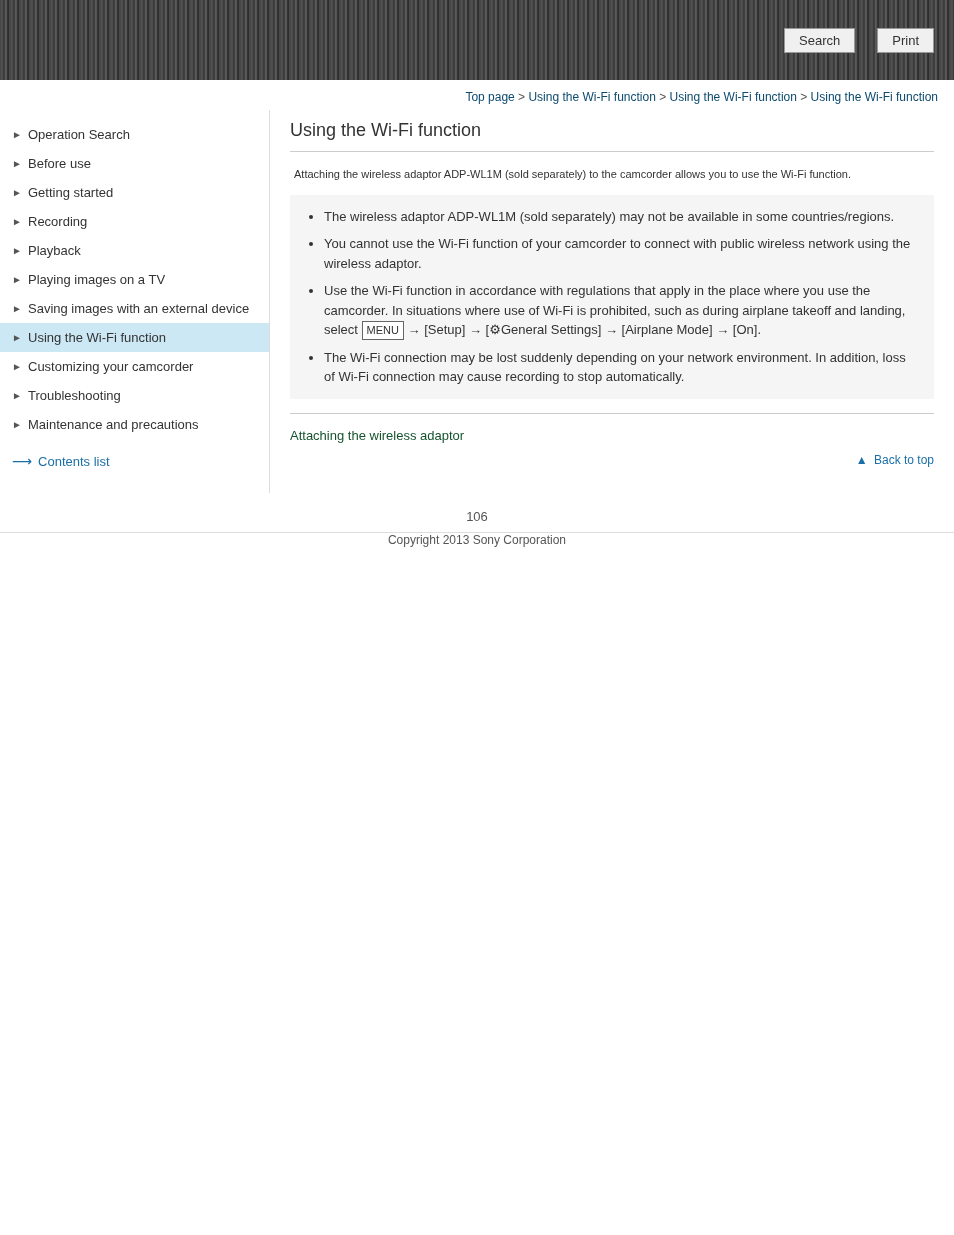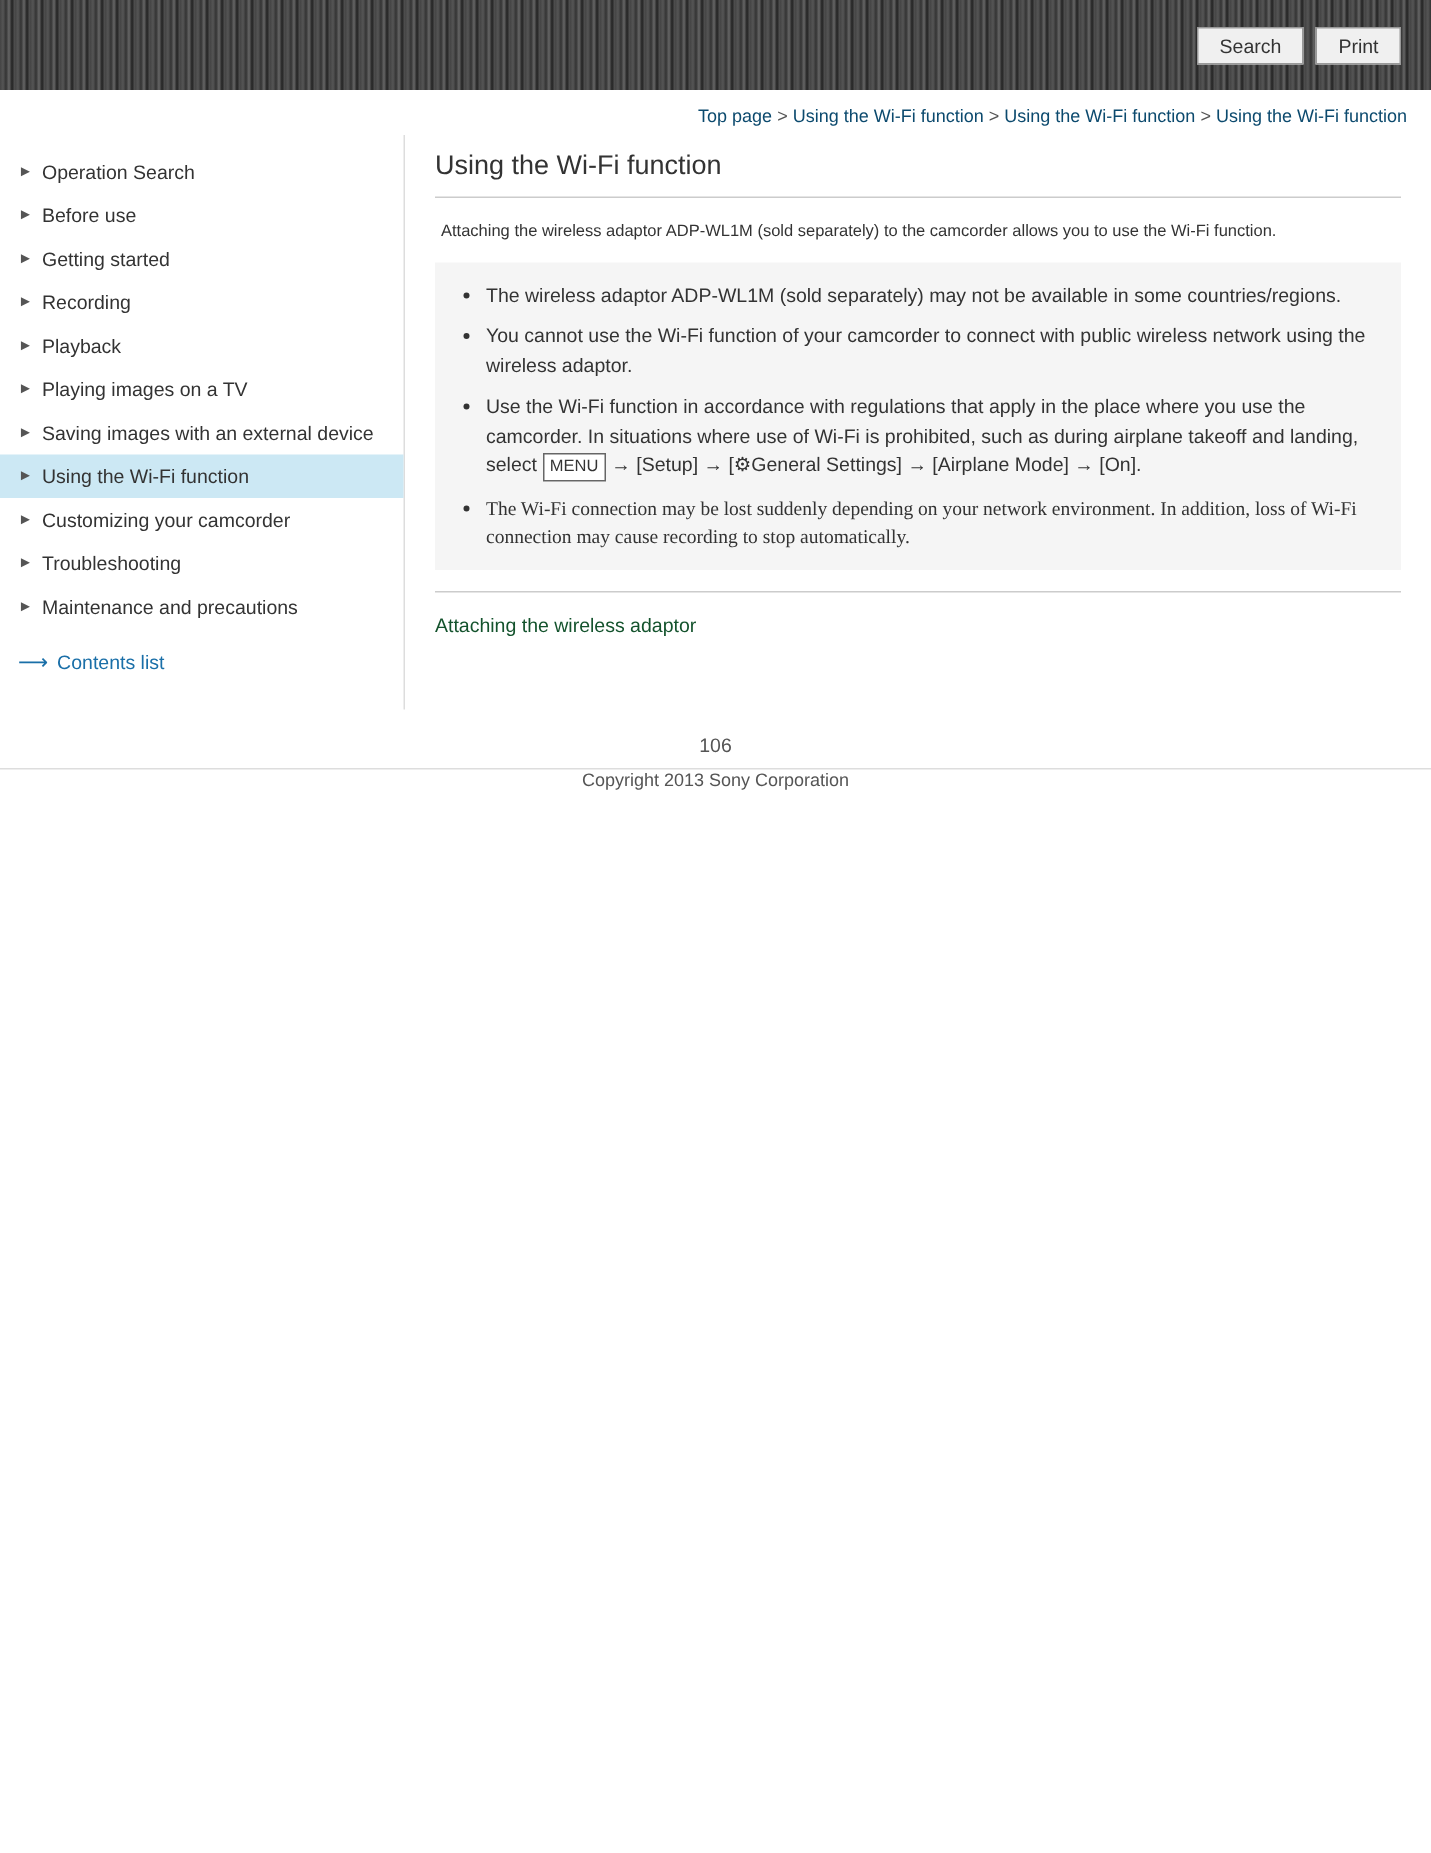--- a/index.html
+++ b/index.html
@@ -10,26 +10,26 @@
       background: #fff;
       width: 954px;
     }
 
     
     .header {
       background: repeating-linear-gradient(
         90deg,
         #444 0px, #555 2px, #333 4px, #666 6px, #222 8px, #555 10px
       );
-      height: 60px;
+      height: 80px;
       display: flex;
       align-items: center;
       justify-content: flex-end;
       padding-right: 20px;
-      gap: 8px;
+      gap: 22px;
     }
     .header-btn {
       background: #f0f0f0;
       border: 1px solid #999;
       padding: 4px 14px;
       font-size: 13px;
       cursor: pointer;
       color: #333;
     }
 
@@ -129,21 +129,20 @@
       list-style: disc;
       padding-left: 18px;
     }
     .notes-box ul li {
       margin-bottom: 8px;
       font-size: 13px;
       line-height: 1.5;
     }
     .notes-box ul li:last-child {
       margin-bottom: 0;
-      font-family: Liberation Serif, serif;
     }
 
     .menu-key {
       display: inline-block;
       border: 1px solid #666;
       padding: 0px 4px;
       font-size: 11px;
       background: #fff;
       font-family: Arial, sans-serif;
     }
@@ -275,20 +274,26 @@
         <li>You cannot use the Wi-Fi function of your camcorder to connect with public wireless network using the wireless adaptor.</li>
         <li>Use the Wi-Fi function in accordance with regulations that apply in the place where you use the camcorder. In situations where use of Wi-Fi is prohibited, such as during airplane takeoff and landing, select <span class="menu-key">MENU</span> → [Setup] → [⚙General Settings] → [Airplane Mode] → [On].</li>
         <li>The Wi-Fi connection may be lost suddenly depending on your network environment. In addition, loss of Wi-Fi connection may cause recording to stop automatically.</li>
       </ul>
     </div>
 
     <hr class="divider">
 
     <a href="#" class="related-link">Attaching the wireless adaptor</a>
 
+    <div class="back-to-top">
+      <a href="#">
+        <span class="back-to-top-triangle">▲</span>
+        <span>Back to top</span>
+      </a>
+    </div>
 
   </div>
 </div>
 
 <div class="page-number">106</div>
 
 <div class="footer">
   <span>Copyright 2013 Sony Corporation</span>
 </div>
 

